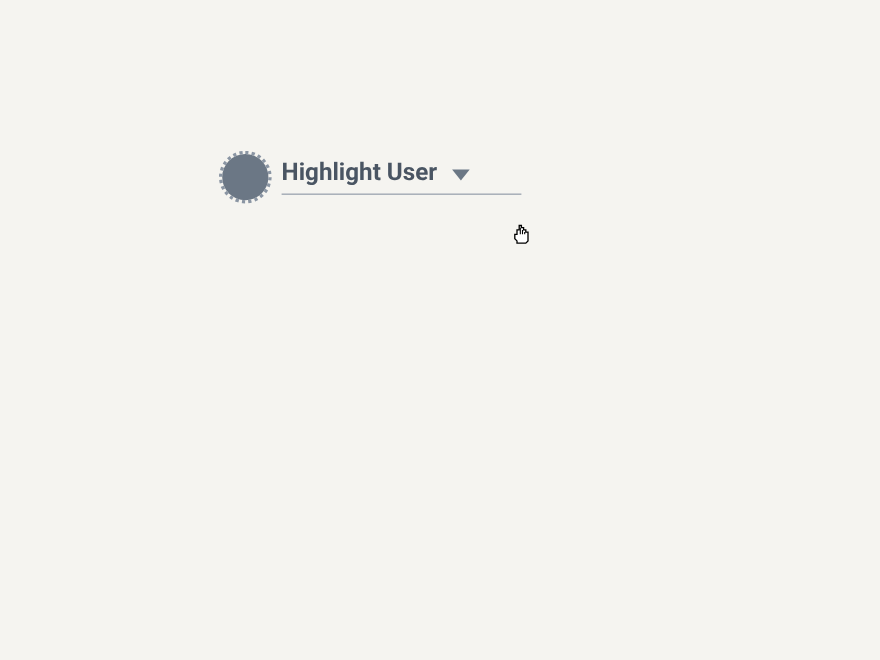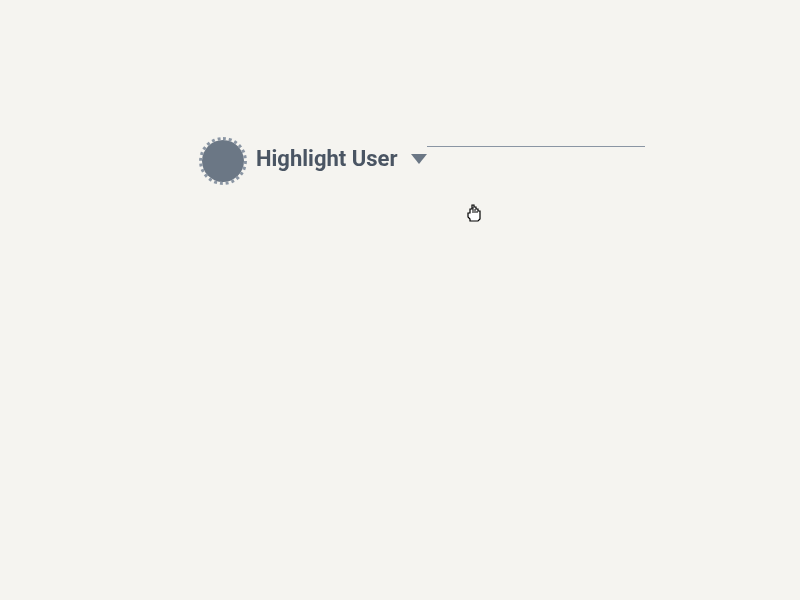--- a/index.html
+++ b/index.html
@@ -36,21 +36,21 @@
       top: -3px;
       left: -3px;
       right: -3px;
       bottom: -3px;
       border-radius: 50%;
       border: 3px dotted #8a95a3;
       pointer-events: none;
     }
     .dropdown-label-wrap {
       display: flex;
-      flex-direction: row;
+      flex-direction: column;
       position: relative;
     }
     .dropdown-row {
       display: flex;
       align-items: center;
       gap: 14px;
       padding-bottom: 6px;
     }
     .dropdown-label {
       font-size: 22px;

